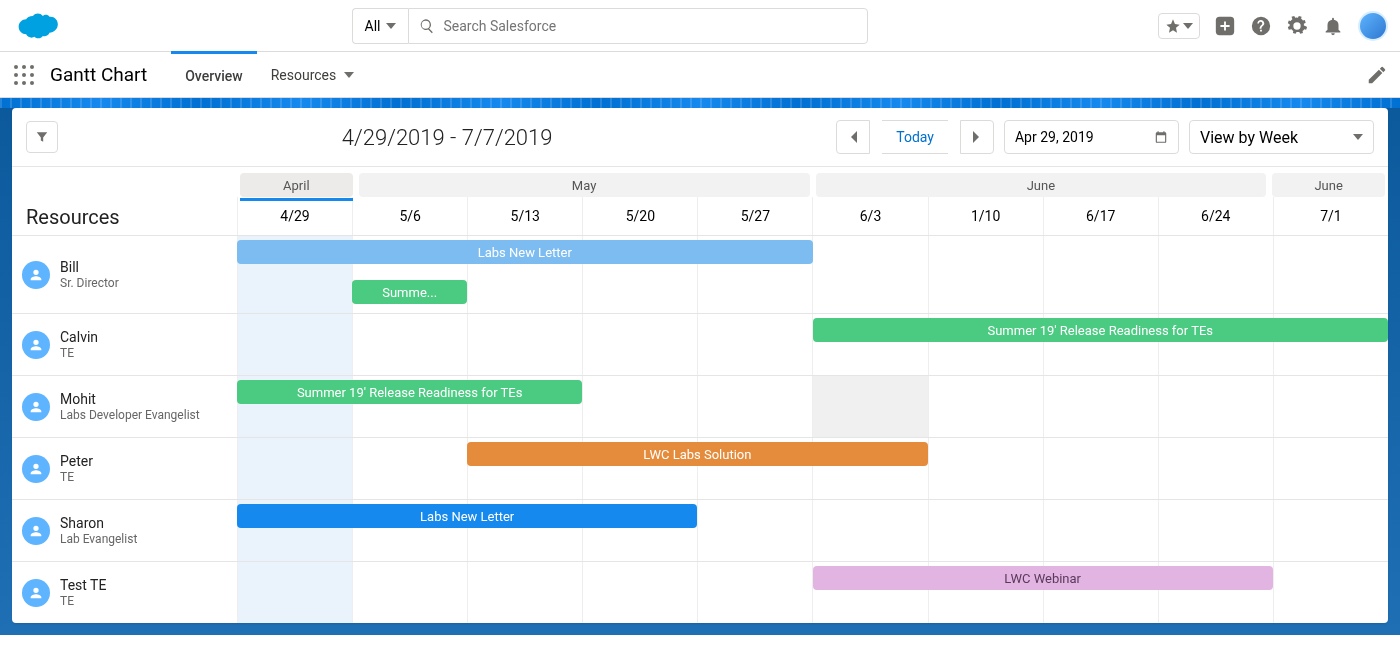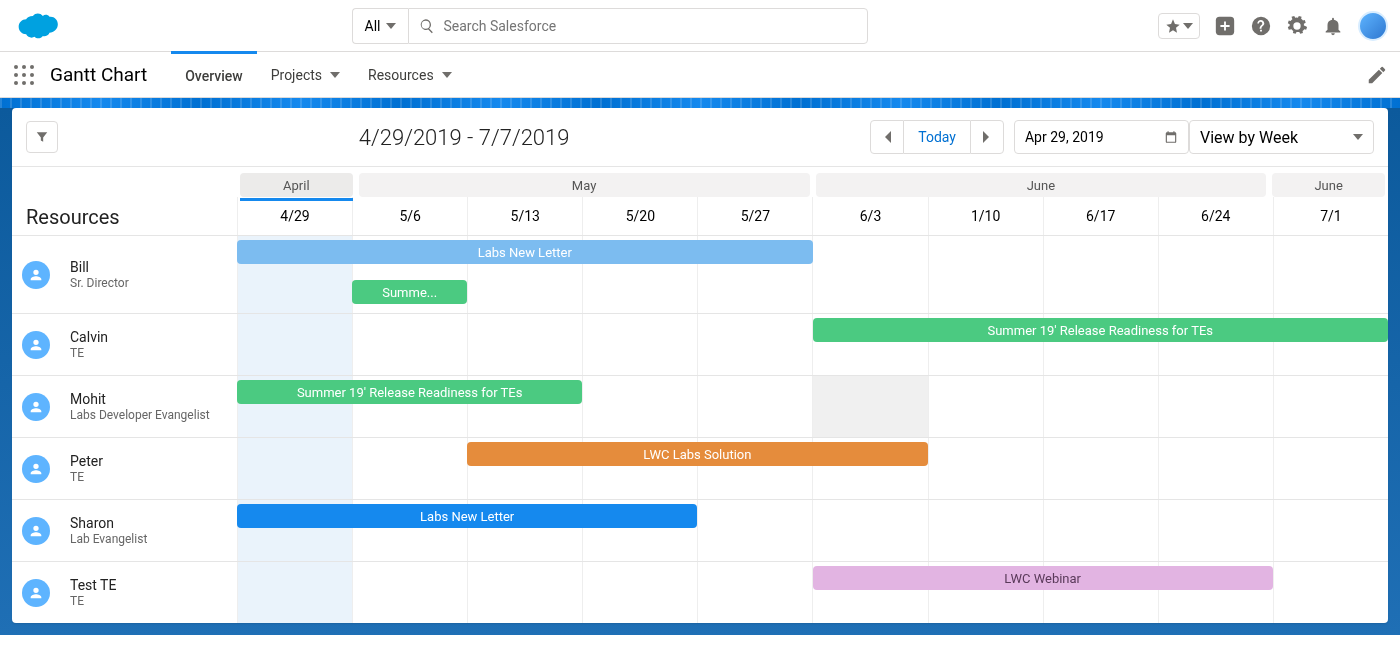--- a/index.html
+++ b/index.html
@@ -30,40 +30,40 @@
 .ribbon::after { content: ""; position: absolute; inset: 0; background: repeating-linear-gradient(90deg, rgba(255,255,255,.15) 0 2px, transparent 2px 10px); }
 
 
 .card-wrap { padding: 0 12px 12px; background: linear-gradient(#0c5a9c, #1f6fb5); }
 .card { background: #fff; border-radius: 4px; box-shadow: 0 1px 2px rgba(0,0,0,.1); overflow: hidden; }
 
 
 .toolbar { display: flex; align-items: center; padding: 12px 14px; border-bottom: 1px solid #e5e5e5; }
 .filter-btn { width: 32px; height: 32px; border: 1px solid #dddbda; border-radius: 4px; display: flex; align-items: center; justify-content: center; cursor: pointer; }
 .range-title { font-size: 22px; font-weight: 300; margin: 0 auto; color: #222; }
-.nav-group { display: flex; gap: 0; margin-right: 10px; }
+.nav-group { display: flex; gap: 12px; margin-right: 10px; }
 .nav-btn { width: 34px; height: 34px; border: 1px solid #dddbda; display: flex; align-items: center; justify-content: center; background: #fff; cursor: pointer; }
 .nav-btn:first-child { border-radius: 4px 0 0 4px; }
 .nav-btn:last-child { border-radius: 0 4px 4px 0; }
 .today-btn { height: 34px; border: 1px solid #dddbda; border-left: none; border-right: none; padding: 0 14px; background: #fff; color: #0070d2; font-size: 14px; cursor: pointer; }
-.date-picker { height: 34px; border: 1px solid #dddbda; border-radius: 4px; padding: 0 10px; display: flex; align-items: center; justify-content: space-between; width: 175px; font-size: 14px; cursor: pointer; }
+.date-picker { height: 34px; border: 1px solid #dddbda; border-radius: 4px; padding: 0 10px; display: flex; align-items: center; justify-content: space-between; width: 175px; font-size: 14px; margin-right: 10px; cursor: pointer; }
 .view-picker { height: 34px; border: 1px solid #dddbda; border-radius: 4px; padding: 0 10px; display: flex; align-items: center; justify-content: space-between; width: 185px; font-size: 16px; cursor: pointer; }
 .month-hdr-row { height: 30px; display: flex; }
 .month-hdr-left { width: 225px; }
 .month-hdr-cell { background: #f3f2f2; margin: 6px 3px 0; border-radius: 4px; display: flex; align-items: center; justify-content: center; font-size: 13px; color: #555; }
 .month-hdr-cell.current { background: #ecebea; position: relative; }
 .month-hdr-cell.current::after { content:""; position:absolute; bottom:-4px; left:0; right:0; height:3px; background:#1589ee; }
 
 .date-hdr-row { display: flex; height: 38px; }
 .res-title { width: 225px; font-size: 20px; font-weight: 400; padding: 8px 14px; color: #222; }
 .date-cell { flex: 1; display: flex; align-items: center; justify-content: center; font-size: 14px; border-left: 1px solid #eee; }
 
 .row { display: flex; height: 62px; border-top: 1px solid #e5e5e5; }
 .row.tall { height: 78px; }
-.res-cell { width: 225px; display: flex; align-items: center; gap: 20px; padding: 0 10px; }
+.res-cell { width: 225px; display: flex; align-items: center; gap: 10px; padding: 0 10px; }
 .res-avatar { width: 28px; height: 28px; border-radius: 50%; background: #5eb4ff; display: flex; align-items: center; justify-content: center; }
 .res-avatar svg { width: 16px; height: 16px; fill: #fff; }
 .res-text { line-height: 1.2; }
 .res-name { font-size: 14px; color: #222; }
 .res-role { font-size: 12px; color: #666; }
 .grid { flex: 1; display: flex; position: relative; }
 .gcell { flex: 1; border-left: 1px solid #eee; }
 .gcell.highlight { background: #eaf3fb; }
 .gcell.grey { background: #f0f0f0; }
 
@@ -134,26 +134,20 @@
       <circle cx="20" cy="12" r="2" fill="#706e6b"></circle>
     <circle cx="4" cy="20" r="2" fill="#706e6b"></circle>
       <circle cx="12" cy="20" r="2" fill="#706e6b"></circle>
       <circle cx="20" cy="20" r="2" fill="#706e6b"></circle>
   </svg>
   <div class="app-title">Gantt Chart</div>
   <div class="tab active">
       <span>Overview</span>
     </div>
   <div class="tab">
-    <span>Projects</span>
-    <svg class="chev-down" viewBox="0 0 10 6">
-        <path d="M0 0l5 6 5-6z" fill="#706e6b"></path>
-      </svg>
-  </div>
-  <div class="tab">
     <span>Resources</span>
     <svg class="chev-down" viewBox="0 0 10 6">
         <path d="M0 0l5 6 5-6z" fill="#706e6b"></path>
       </svg>
   </div>
   <svg class="hicon pencil" viewBox="0 0 24 24">
       <path d="M3 17.25V21h3.75L17.8 9.94l-3.75-3.75L3 17.25zM20.7 7.04a1 1 0 000-1.41l-2.34-2.34a1 1 0 00-1.41 0l-1.83 1.83 3.75 3.75 1.83-1.83z"></path>
     </svg>
 </div>
 

